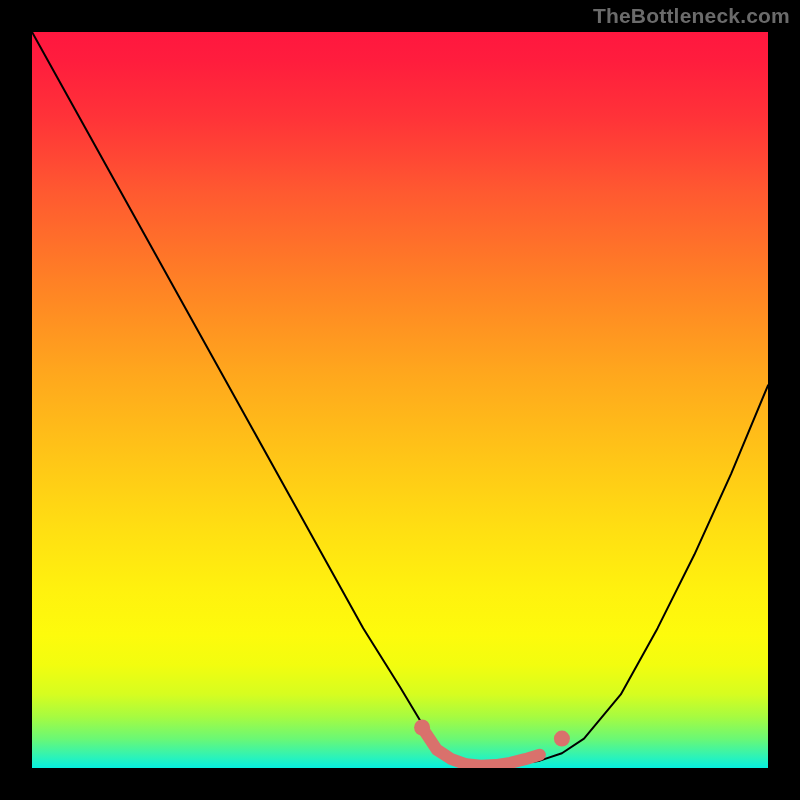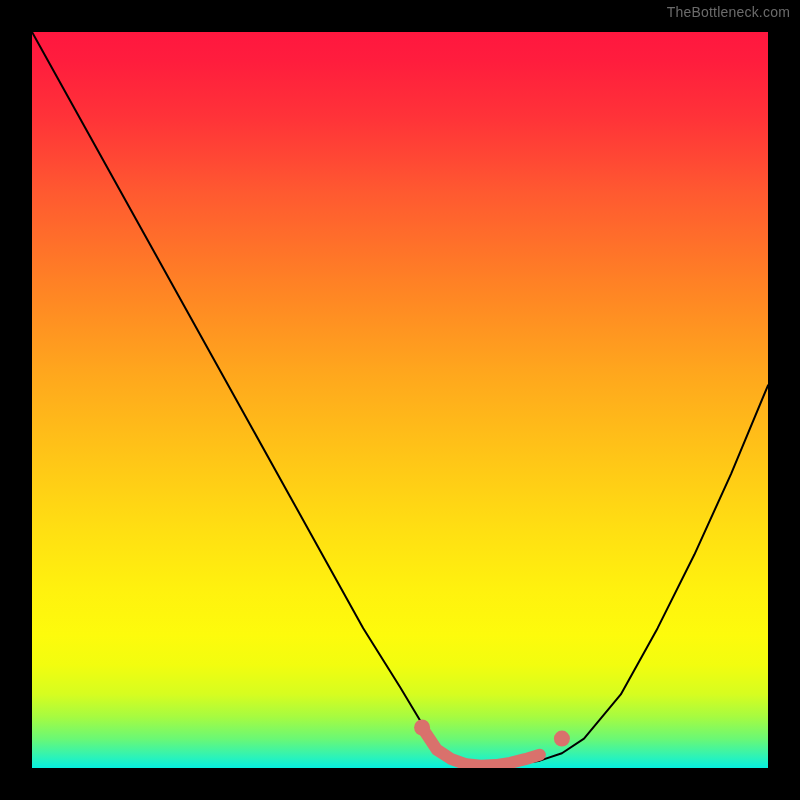--- a/index.html
+++ b/index.html
@@ -52,22 +52,22 @@
       #6bf874 96%,
       #2cf3b8 98.5%,
       #06eede 100%
     );
   }
   .watermark {
     position: absolute;
     top: 4px;
     right: 10px;
     color: #6b6b6b;
-    font-size: 14px;
-    font-weight: 400;
+    font-size: 21px;
+    font-weight: 700;
     letter-spacing: 0.2px;
     z-index: 5;
   }
   svg.curve {
     position: absolute;
     top: 0; left: 0;
     width: 100%;
     height: 100%;
     overflow: visible;
   }

